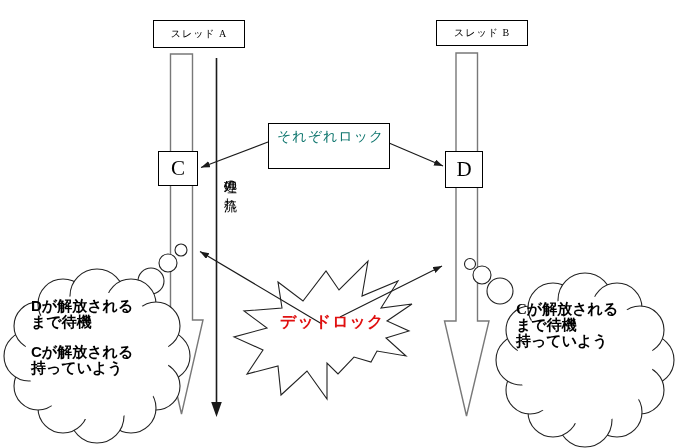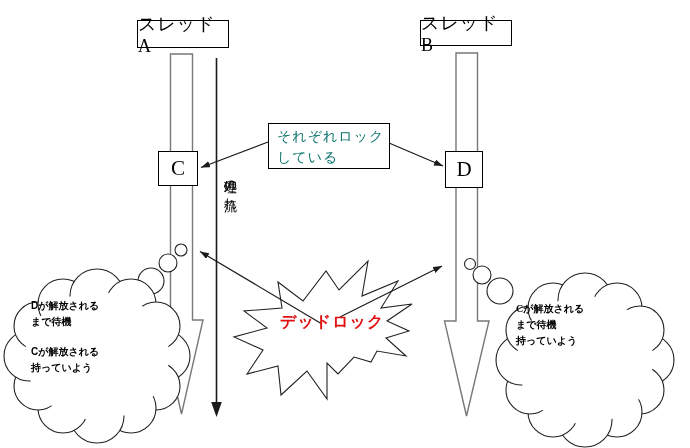--- a/index.html
+++ b/index.html
@@ -4,41 +4,41 @@
 <style>
   html,body{margin:0;padding:0;background:#fff;}
   #stage{
     position:relative;width:690px;height:448px;background:#fff;overflow:hidden;
     font-family:"Liberation Sans",sans-serif;
   }
   #stage svg{position:absolute;left:0;top:0;}
   .abs{position:absolute;}
   .labelbox{
     border:1px solid #000;background:#fff;display:flex;align-items:center;justify-content:center;
-    font-family:"Liberation Serif",serif;font-size:18px;color:#000;letter-spacing:1px;
+    font-family:"Liberation Serif",serif;font-size:10px;color:#000;letter-spacing:1px;margin-left:16px;
   }
   .lockbox{
     border:1px solid #000;background:#fff;display:flex;align-items:center;justify-content:center;
     font-family:"Liberation Serif",serif;font-size:21px;color:#000;
   }
   .centernote{
     border:1px solid #000;background:#fff;
     font-family:"Liberation Serif",serif;font-size:14px;line-height:21px;color:#0f766e;
     padding:2px 0 0 8px;letter-spacing:1px;
   }
   .flowlabel{
     writing-mode:vertical-rl;text-orientation:upright;
     font-family:"Liberation Serif",serif;font-size:13px;letter-spacing:1px;color:#000;
   }
   .boom{
     font-weight:bold;font-size:16px;letter-spacing:1px;color:#e01010;
     font-family:"Liberation Sans",sans-serif;white-space:nowrap;
   }
   .thought{
-    font-weight:bold;font-size:10px;line-height:16px;color:#000;
+    font-weight:bold;font-size:15px;line-height:16px;color:#000;
     font-family:"Liberation Sans",sans-serif;white-space:nowrap;
   }
   .thought .gap{margin-top:14px;}
 </style>
 </head>
 <body>
 
 <div id="stage">
 
   <svg width="690" height="448" viewBox="0 0 690 448">
@@ -116,21 +116,20 @@
 
   <div class="abs lockbox" style="left:158px;top:151px;width:38px;height:33px;">
     <span>C</span>
   </div>
   <div class="abs lockbox" style="left:445px;top:151px;width:36px;height:35px;">
     <span>D</span>
   </div>
 
   <div class="abs centernote" style="left:268px;top:123px;width:112px;height:42px;">
     <div>それぞれロック</div>
-    <div>している</div>
   </div>
 
   <div class="abs flowlabel" style="left:221px;top:170px;">処理の流れ</div>
 
   <div class="abs boom" style="left: 280px; top: 312px; color: rgb(224, 16, 16); text-align: center;">デッドロック</div>
 
   <div class="abs thought" style="left:31px;top:298px;">
     <div>Dが解放される</div>
     <div>まで待機</div>
     <div class="gap">Cが解放される</div>

